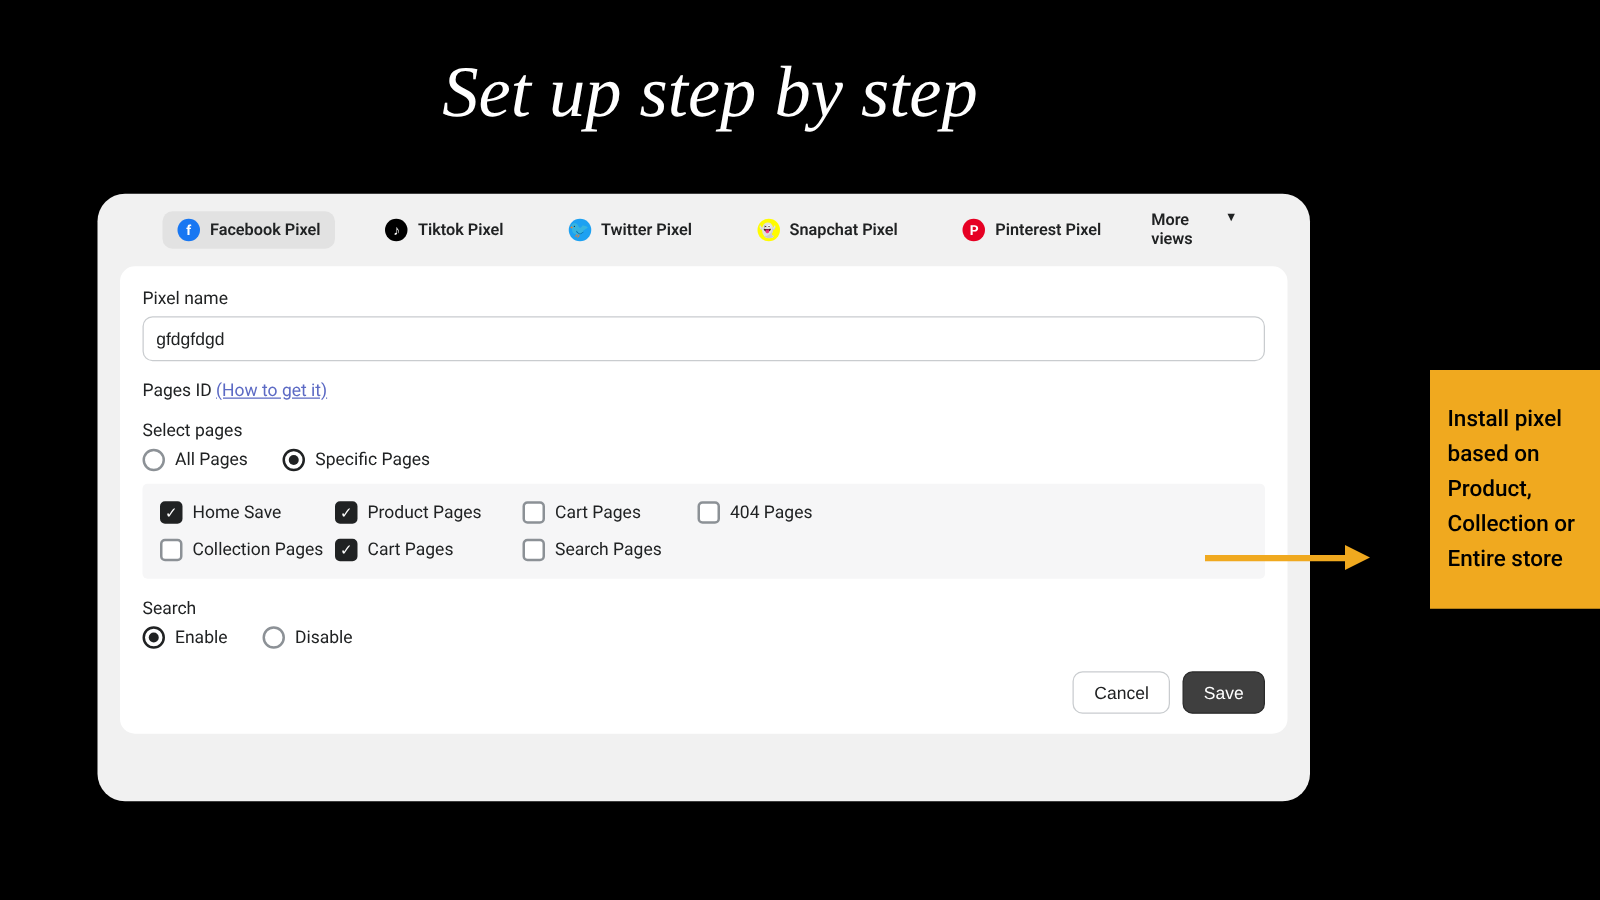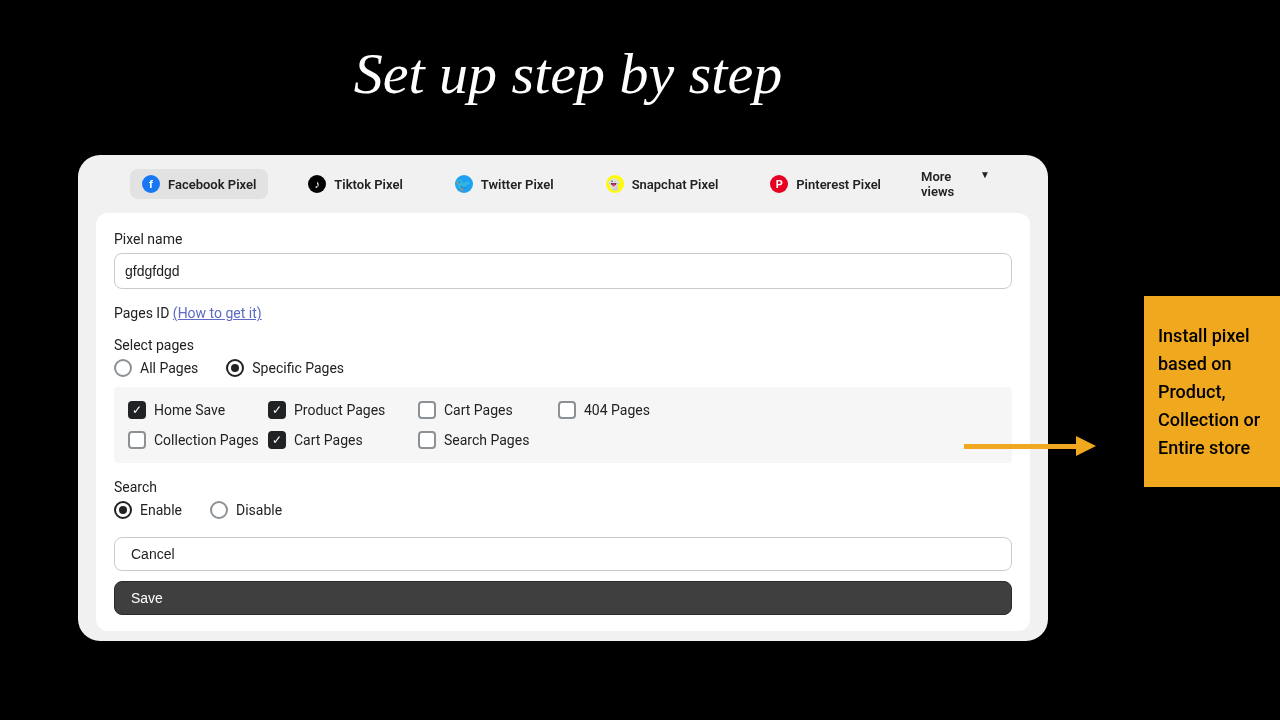--- a/index.html
+++ b/index.html
@@ -161,21 +161,20 @@
     background: #202223;
     border-color: #202223;
     color: #fff;
   }
   .chk { font-size: 12px; line-height: 1; }
   .actions {
     display: flex;
     justify-content: flex-end;
     gap: 10px;
     margin-top: 18px;
-    flex-direction: column;
   }
   .btn {
     height: 34px;
     padding: 0 16px;
     border-radius: 8px;
     font-size: 14px;
     font-weight: 500;
     display: inline-flex;
     align-items: center;
   }

